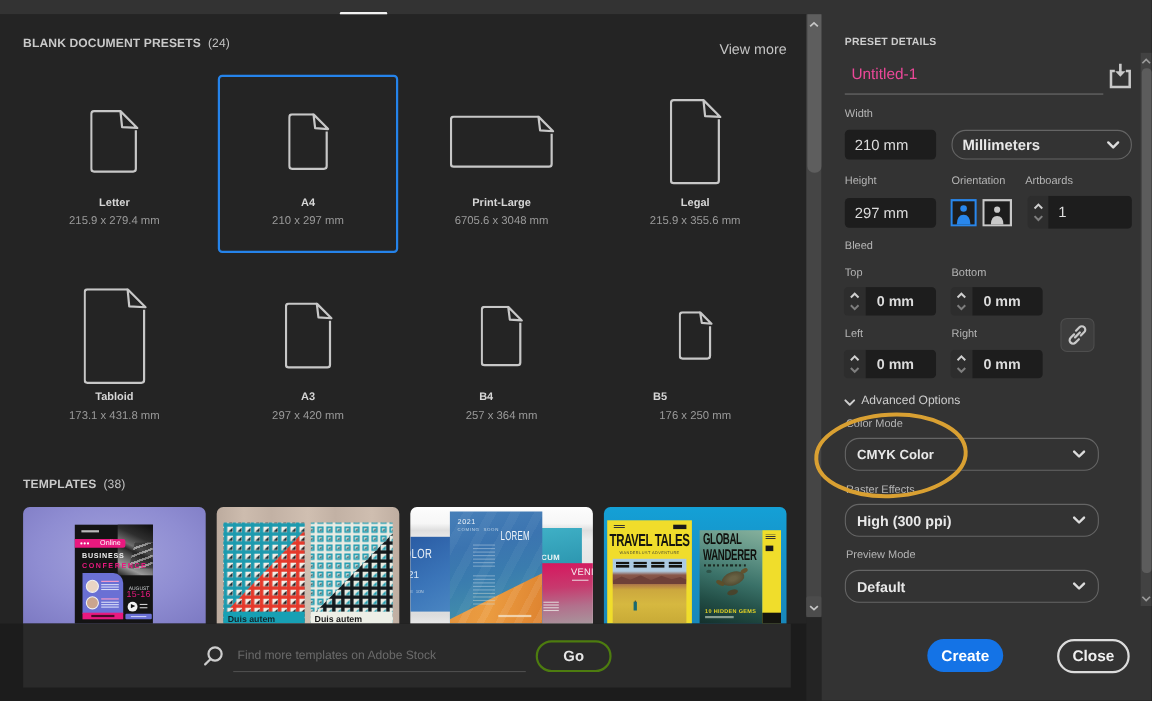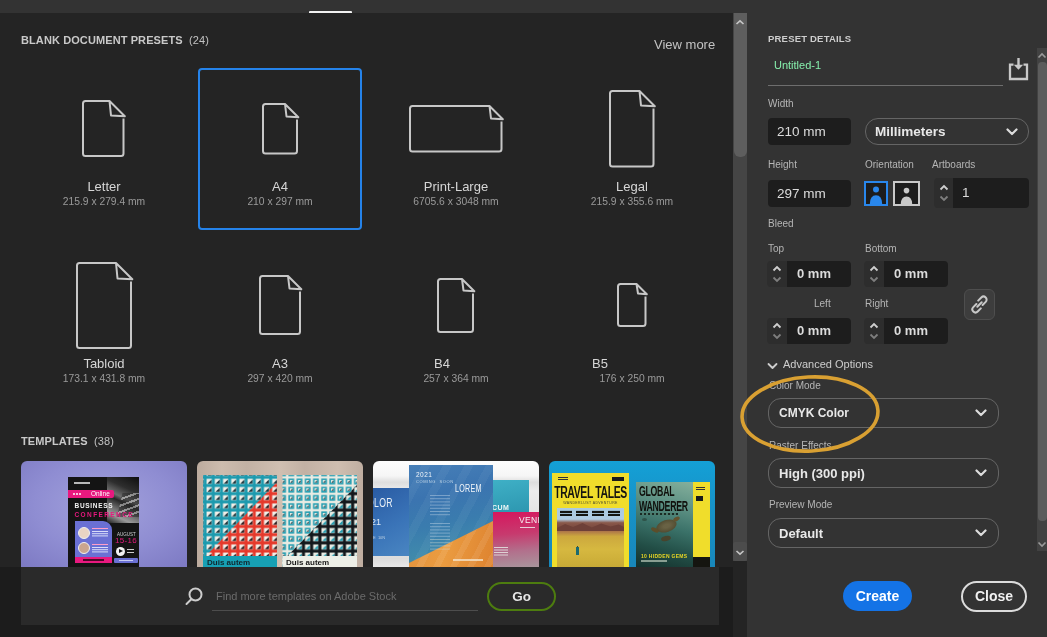--- a/index.html
+++ b/index.html
@@ -1,21 +1,21 @@
 <!DOCTYPE html>
 <html><head>
 <meta charset="utf-8">
 <style>
   html,body{margin:0;padding:0;}
   body{width:1047px;height:637px;background:#242424;font-family:"Liberation Sans",sans-serif;position:relative;overflow:hidden;}
   .abs{position:absolute;}
   .lbl{position:absolute;color:#b5b5b5;font-size:10px;}
   .inp{position:absolute;background:#1d1d1d;border-radius:4px;color:#dcdcdc;font-size:13.5px;line-height:28px;padding-left:9px;box-sizing:border-box;}
   .sel{position:absolute;border:1.4px solid #656565;border-radius:13px;color:#e8e8e8;font-size:13.5px;font-weight:700;box-sizing:border-box;text-align:right;}
-  .name{position:absolute;text-align:center;color:#d6d6d6;font-size:13px;font-weight:400;width:162px;}
+  .name{position:absolute;text-align:center;color:#d6d6d6;font-size:10px;font-weight:700;width:162px;}
   .dims{position:absolute;text-align:center;color:#9a9a9a;font-size:10.3px;width:162px;}
   svg{display:block;}
 </style>
 </head>
 <body>
 
 <div class="abs" style="left:0;top:0;width:1047px;height:13px;background:#333333;"></div>
 <div class="abs" style="left:309px;top:11px;width:43px;height:2.6px;background:#f2f2f2;border-radius:1px;"></div>
 
 <div class="abs" style="left:0;top:13px;width:733px;height:554px;background:#242424;"></div>
@@ -248,21 +248,21 @@
     <polyline points="1.5,5 5,1.8 8.5,5" fill="none" stroke="#c6c6c6" stroke-width="1.6"></polyline>
   </svg>
 <div class="abs" style="left:733px;top:542px;width:14px;height:19px;background:#4c4c4c;border-radius:2px;"></div>
 <svg class="abs" style="left:735px;top:549px;" width="10" height="7" viewBox="0 0 10 7">
     <polyline points="1.5,2 5,5.2 8.5,2" fill="none" stroke="#c6c6c6" stroke-width="1.6"></polyline>
   </svg>
 
 <div class="abs" style="left:747px;top:12px;width:300px;height:625px;background:#333333;"></div>
 
 <div class="abs" style="left:768px;top:33px;font-size:9.5px;font-weight:700;color:#cdcdcd;letter-spacing:.2px;">PRESET DETAILS</div>
-<div class="abs" style="left:774px;top:58.5px;font-size:11px;color:#86efac;">Untitled-1</div>
+<div class="abs" style="left:774px;top:58.5px;font-size:14px;color:#ec4899;">Untitled-1</div>
 <div class="abs" style="left:768px;top:85px;width:235px;height:1px;background:#6e6e6e;"></div>
 
 <svg class="abs" style="left:1007px;top:56px;" width="23" height="25" viewBox="0 0 23 25">
   <path d="M6.5,8.6 H3 V23 H20 V8.6 H16.5" fill="none" stroke="#c9c9c9" stroke-width="2.3"></path>
   <line x1="11.5" y1="2" x2="11.5" y2="11" stroke="#c9c9c9" stroke-width="2.4"></line>
   <path d="M6.8,8.8 L11.5,13.8 L16.2,8.8 Z" fill="#c9c9c9"></path>
 </svg>
 
 <div class="lbl" style="left:768px;top:98px;">Width</div>
 <div class="inp" style="left:768px;top:118px;width:83px;height:27px;">210 mm</div>
@@ -297,21 +297,21 @@
     </svg>
   <svg style="position:absolute;left:5px;top:17px;" width="10" height="7" viewBox="0 0 10 7">
       <polyline points="1.5,1.5 5,5 8.5,1.5" fill="none" stroke="#7e7e7e" stroke-width="1.8"></polyline>
     </svg>
   <div style="position:absolute;left:28px;top:0;color:#dcdcdc;font-size:13.5px;line-height:30px;">1</div>
 </div>
 
 <div class="lbl" style="left:768px;top:218px;">Bleed</div>
 <div class="lbl" style="left:768px;top:243px;">Top</div>
 <div class="lbl" style="left:865px;top:243px;">Bottom</div>
-<div class="lbl" style="left:768px;top:298px;margin-left:46px;">Left</div>
+<div class="lbl" style="left:768px;top:298px;">Left</div>
 <div class="lbl" style="left:865px;top:298px;">Right</div>
 
 <div class="abs" style="left:767px;top:261px;width:84px;height:26px;border-radius:4px;overflow:hidden;">
     <div style="position:absolute;left:0;top:0;width:20px;height:26px;background:#2d2d2d;"></div>
   <div style="position:absolute;left:20px;top:0;width:64px;height:26px;background:#1d1d1d;"></div>
   <svg style="position:absolute;left:5px;top:4px;" width="10" height="7" viewBox="0 0 10 7">
       <polyline points="1.5,5.5 5,2 8.5,5.5" fill="none" stroke="#cfcfcf" stroke-width="1.8"></polyline>
     </svg>
   <svg style="position:absolute;left:5px;top:15px;" width="10" height="7" viewBox="0 0 10 7">
       <polyline points="1.5,1.5 5,5 8.5,1.5" fill="none" stroke="#7e7e7e" stroke-width="1.8"></polyline>

